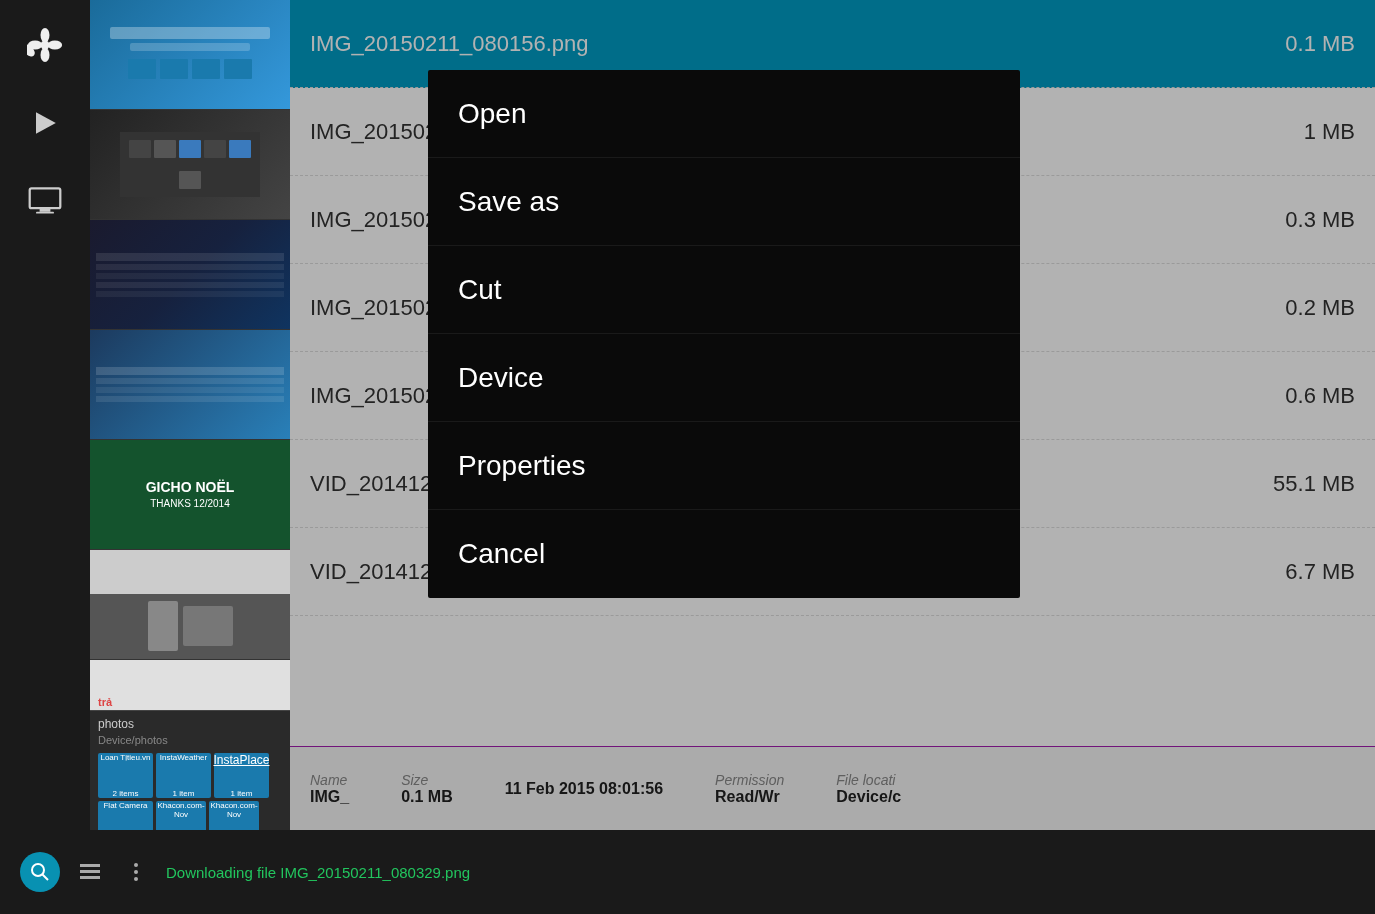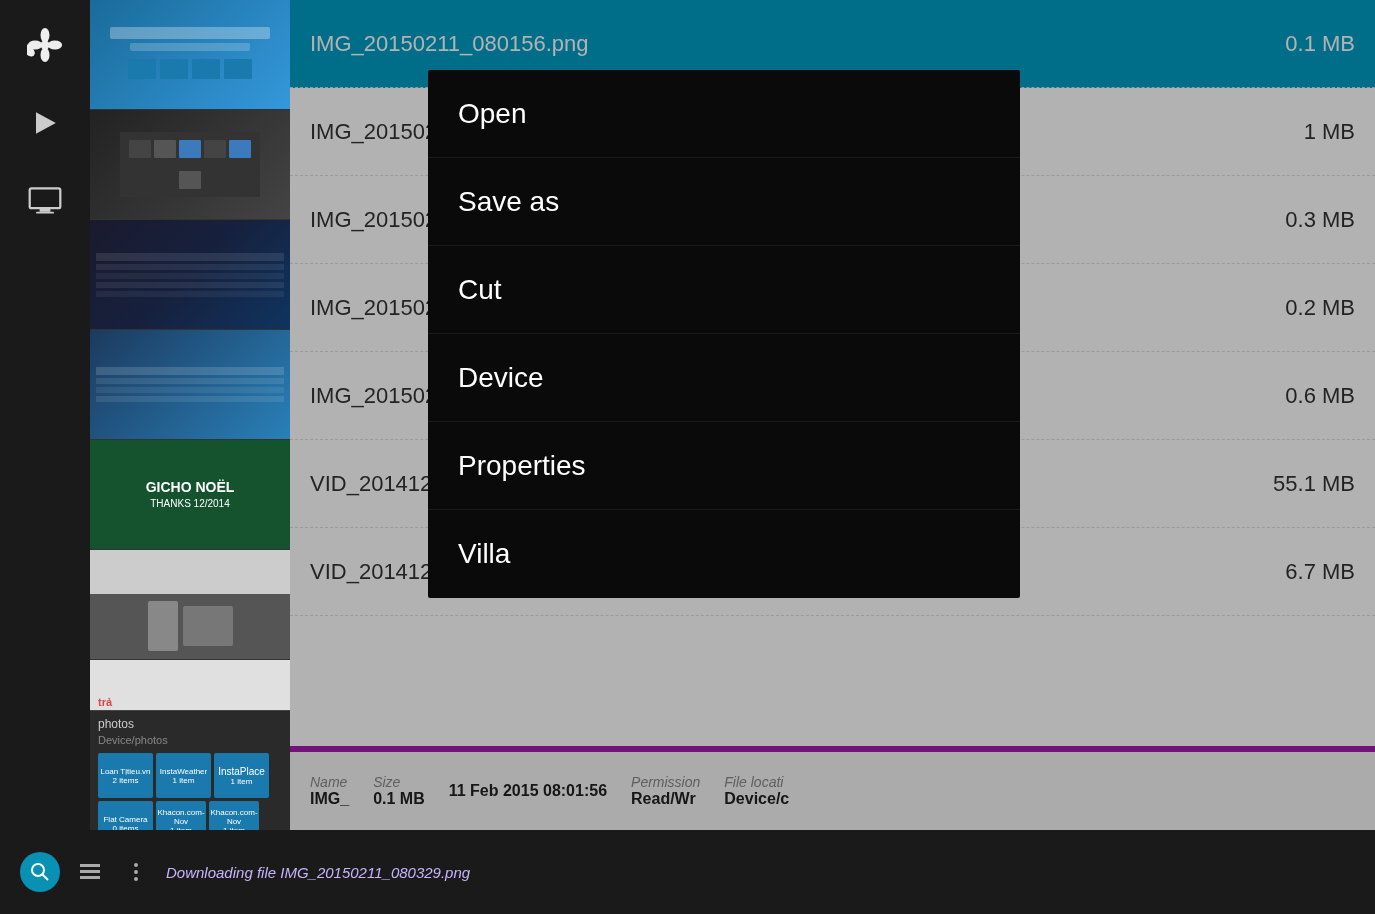--- a/index.html
+++ b/index.html
@@ -105,21 +105,21 @@
       margin-top: 2px;
     }
     .thumb-folder {
       width: 55px;
       height: 45px;
       background: #1a7aad;
       border-radius: 2px;
       display: flex;
       flex-direction: column;
       align-items: center;
-      justify-content: center;
+      justify-content: space-between;
       font-size: 9px;
       color: #fff;
       text-align: center;
     }
     .thumb-folder2 {
       background: #333;
       width: 50px;
       height: 40px;
     }
     .bottom-bar-search {
@@ -181,25 +181,25 @@
     }
 
     
     .info-bar {
       position: absolute;
       left: 290px;
       bottom: 84px;
       width: 1085px;
       height: 84px;
       background: #f5f5f5;
-      border-top: 6px solid #a21caf;
+      border-top: 1px solid #a21caf;
       display: flex;
       align-items: center;
       padding: 0 20px;
-      gap: 24px;
+      gap: 52px;
       z-index: 5;
     }
     .info-col {
       display: flex;
       flex-direction: column;
     }
     .info-label {
       font-size: 14px;
       color: #888;
       font-style: italic;
@@ -217,23 +217,22 @@
       left: 0;
       width: 1375px;
       height: 84px;
       background: #1a1a1a;
       display: flex;
       align-items: center;
       padding-left: 20px;
       z-index: 10;
     }
     .status-text {
-      color: #c4b5fd;
+      color: #22c55e;
       font-size: 15px;
-      font-style: italic;
     }
 
     
     .context-menu {
       position: absolute;
       left: 428px;
       top: 70px;
       width: 592px;
       background: #0a0a0a;
       z-index: 100;
@@ -365,21 +364,21 @@
   <div class="thumb-bottom-folders">
     <div class="thumb-folder">
       <div style="font-size:8px;">Loan Tịtieu.vn</div>
       <div style="font-size:8px;">2 items</div>
     </div>
     <div class="thumb-folder">
       <div style="font-size:8px;">InstaWeather</div>
       <div style="font-size:8px;">1 item</div>
     </div>
     <div class="thumb-folder">
-      <div style="font-size:10px;">InstaPlace</div>
+      <div style="font-size:12px;text-decoration:underline;">InstaPlace</div>
       <div style="font-size:8px;">1 item</div>
     </div>
     <div class="thumb-folder">
       <div style="font-size:8px;">Flat Camera</div>
       <div style="font-size:8px;">0 items</div>
     </div>
     <div class="thumb-folder thumb-folder2" style="background:#1a7aad;">
       <div style="font-size:8px;color:#fff;">Khacon.com-Nov</div>
       <div style="font-size:8px;color:#fff;">1 item</div>
     </div>
@@ -470,14 +469,14 @@
 </div>
 
 <div class="overlay"></div>
 
 <div class="context-menu">
   <div class="menu-item">Open</div>
   <div class="menu-item">Save as</div>
   <div class="menu-item">Cut</div>
   <div class="menu-item">Device</div>
   <div class="menu-item">Properties</div>
-  <div class="menu-item">Villa</div>
+  <div class="menu-item">Cancel</div>
 </div>
 
 </body></html>

